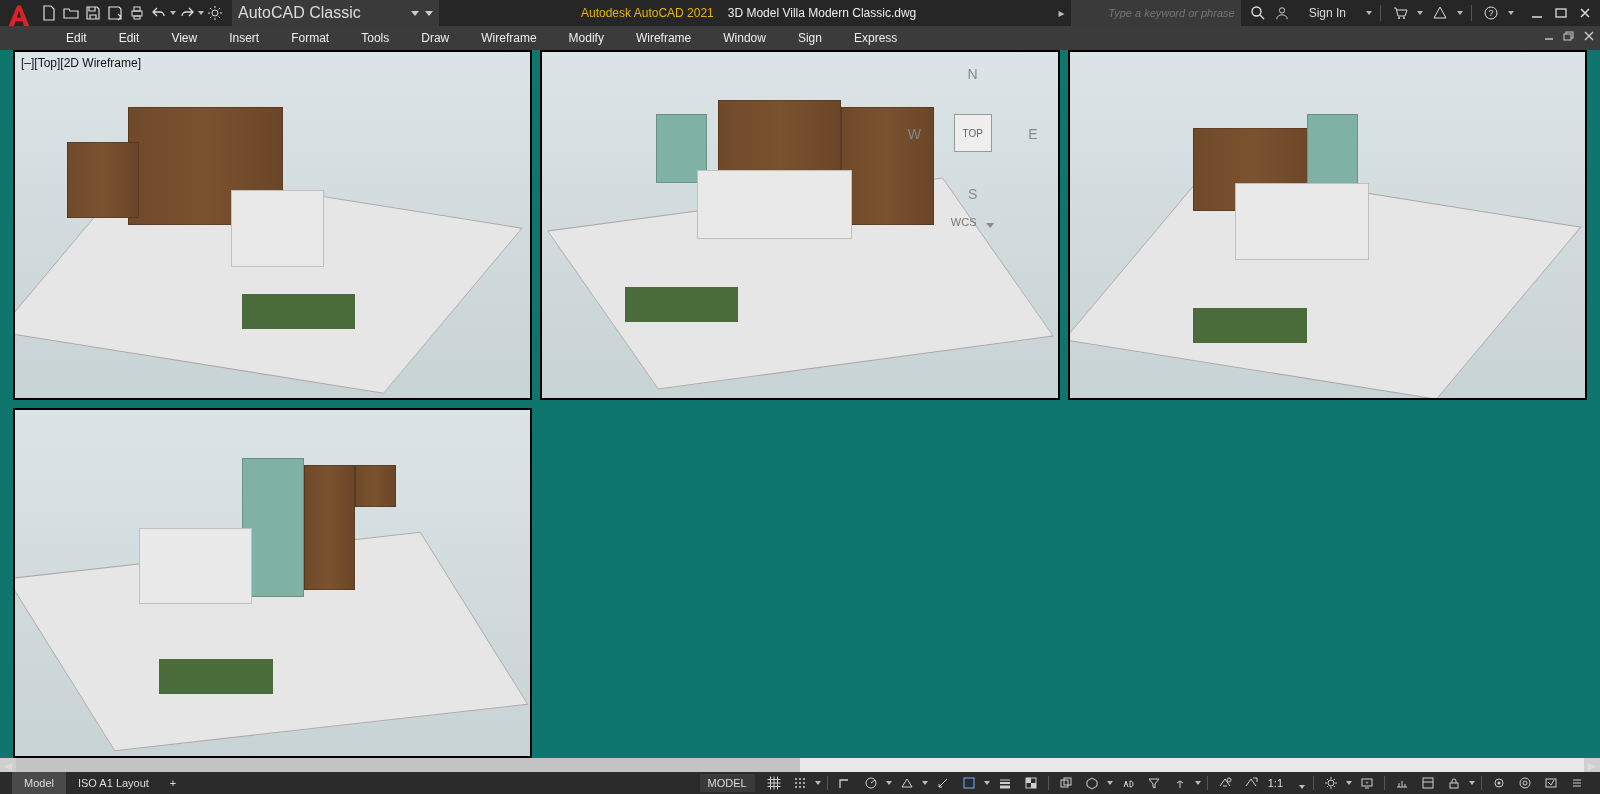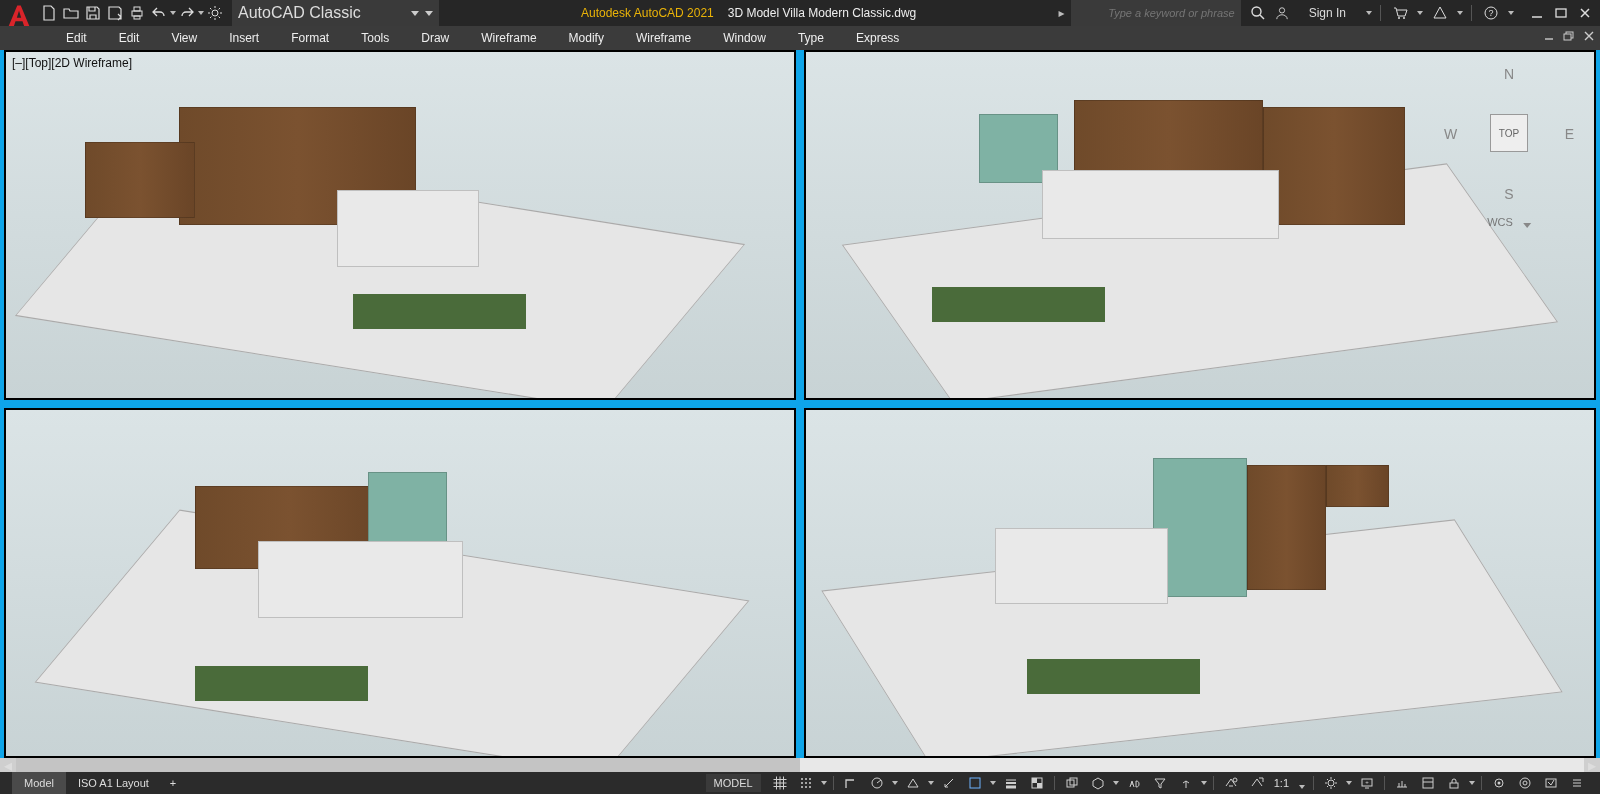--- a/index.html
+++ b/index.html
@@ -43,26 +43,26 @@
     padding-left: 50px; font-size:12px; color:#eee;
     position: relative;
   }
   .menubar .mi { padding: 3px 16px; cursor:pointer; }
   .mdi-controls { position:absolute; right:4px; top:3px; display:flex; gap:6px; }
   .mdi-controls span { width:14px; height:14px; display:flex; align-items:center; justify-content:center; cursor:pointer; }
   
   .viewports {
     height: calc(794px - 26px - 24px - 14px - 22px); 
     width: 100%;
-    background: #0ea5e9;
+    background: #0f766e;
     display: grid;
-    grid-template-columns: 1fr 1fr;
+    grid-template-columns: 1fr 1fr 1fr;
     grid-template-rows: 1fr 1fr;
     gap: 8px;
-    padding: 0 4px;
+    padding: 0 13px;
     position: relative;
   }
   .vp {
     background: linear-gradient(#dbe4e6, #c8d3d5);
     border: 2px solid #000;
     position: relative;
     overflow: hidden;
   }
   .vp-label { position: absolute; top: 4px; left: 6px; font-size: 12px; color: #111; background: transparent; }
   
@@ -133,21 +133,21 @@
   }
   .tabs { display:flex; align-items:center; height:100%; }
   .tab { padding:0 12px; height:100%; display:flex; align-items:center; cursor:pointer;}
   .tab.active { background:#4a4a4a; }
   .tab.plus { width:22px; justify-content:center;}
   .status-right { display:flex; align-items:center; gap:4px; }
   .sb-btn { width:22px;height:20px; display:flex; align-items:center; justify-content:center; cursor:pointer; }
   .sb-btn svg { width:14px; height:14px; }
   .model-lbl { background:#3a3a3a; padding:0 8px; height:18px; display:flex; align-items:center; margin-right:4px;}
   .sb-sep { width:1px; height:14px; background:#555; margin:0 2px;}
-  .sb-text { padding:0 2px; display:flex; align-items:flex-end; gap:10px;}
+  .sb-text { padding:0 2px; display:flex; align-items:flex-end; gap:16px;}
   .tri-down { width:0;height:0;border-left:3px solid transparent;border-right:3px solid transparent;border-top:4px solid #bbb; display:inline-block;}
 </style>
 </head>
 <body>
 
 <div class="qat">
   <div class="logo">
     <svg class="logo-svg" viewBox="0 0 32 32">
         <path d="M4 28 L14 4 L18 4 L28 28 L22 28 L20 22 L12 22 L10 28 Z M13.5 18 L18.5 18 L16 10 Z" fill="#d9242a"></path>
       </svg>
@@ -275,21 +275,21 @@
   <div class="mi">Edit</div>
   <div class="mi">View</div>
   <div class="mi">Insert</div>
   <div class="mi">Format</div>
   <div class="mi">Tools</div>
   <div class="mi">Draw</div>
   <div class="mi">Wireframe</div>
   <div class="mi">Modify</div>
   <div class="mi">Wireframe</div>
   <div class="mi">Window</div>
-  <div class="mi">Type</div>
+  <div class="mi">Sign</div>
   <div class="mi">Express</div>
   <div class="mdi-controls">
     <span>
         <svg width="12" height="12" viewBox="0 0 12 12">
           <line x1="2" y1="9" x2="10" y2="9" stroke="#ccc" stroke-width="1.4"></line>
         </svg>
       </span>
     <span>
         <svg width="12" height="12" viewBox="0 0 12 12">
           <rect x="3" y="2" width="7" height="6" fill="none" stroke="#ccc"></rect>

